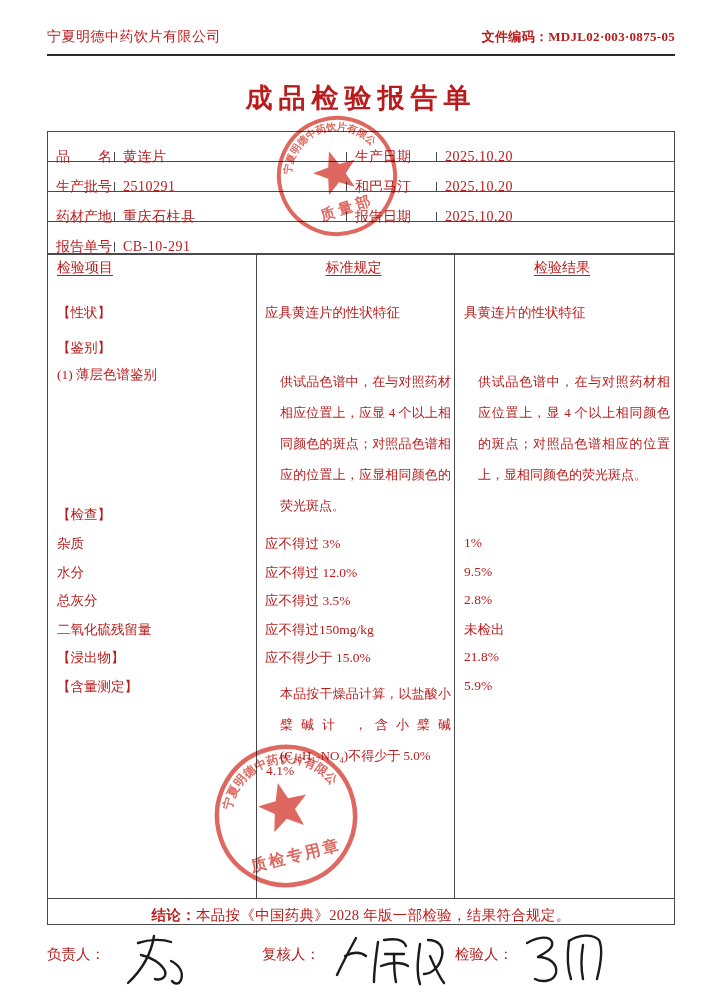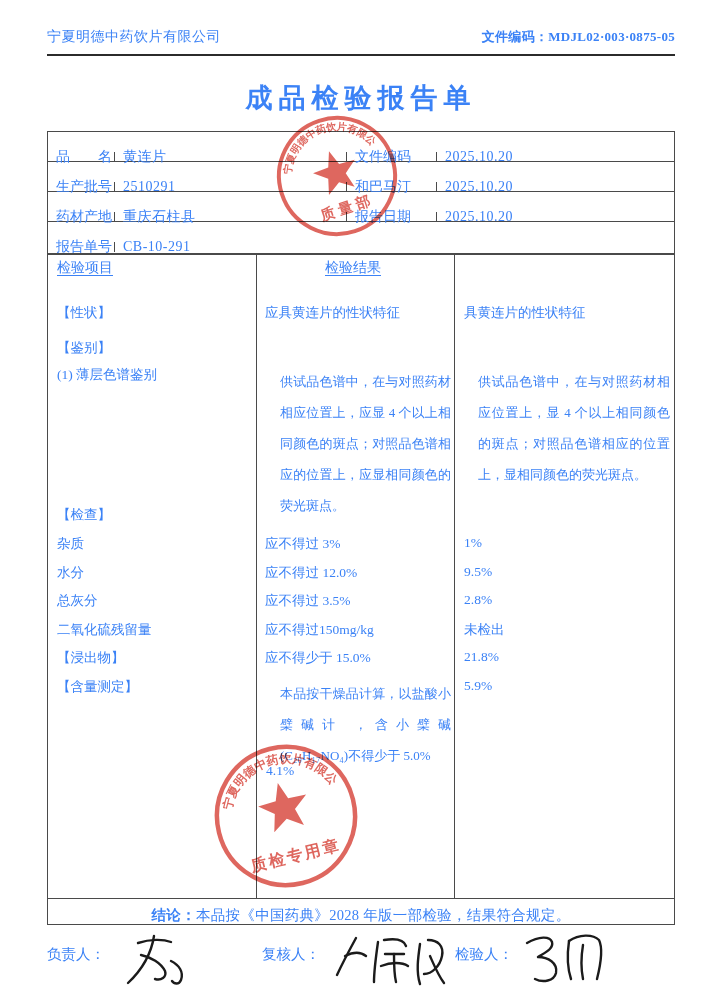--- a/index.html
+++ b/index.html
@@ -1,21 +1,21 @@
 <!DOCTYPE html>
 <html><head>
 <meta charset="utf-8">
 <style>
   html,body{margin:0;padding:0;background:#ffffff;}
   .page{
     position:relative;
     width:722px;height:999px;
     background:#fff;
     font-family:"Liberation Serif","DejaVu Serif",serif;
-    color:#3b82f6;
+    color:#b91c1c;
     overflow:hidden;
   }
   
   .hdr{position:absolute;left:47px;top:28px;width:628px;display:flex;justify-content:space-between;align-items:baseline;}
   .hdr .co{font-size:14px;letter-spacing:.5px;}
   .hdr .code{font-size:13px;font-weight:600;letter-spacing:.3px;}
   .hdr-rule{position:absolute;left:47px;top:54px;width:628px;height:2px;background:#2b2b2b;}
   .title{position:absolute;left:0;top:80px;width:722px;text-align:center;font-size:27px;font-weight:bold;letter-spacing:6px;}
   
   .info{
@@ -71,21 +71,21 @@
     <span class="co">宁夏明德中药饮片有限公司</span>
     <span class="code"><span>文件编码：</span><span>MDJL02·003·0875-05</span></span>
   </div>
   <div class="hdr-rule"></div>
 
   <div class="title">成品检验报告单</div>
 
   <div class="info">
     <div class="c">品　　名</div>
     <div class="c bl val">黄连片</div>
-    <div class="c bl">文件编码</div>
+    <div class="c bl">生产日期</div>
     <div class="c bl val">2025.10.20</div>
 
     <div class="c">生产批号</div>
     <div class="c bl val">2510291</div>
     <div class="c bl">和巴马汀</div>
     <div class="c bl val">2025.10.20</div>
 
     <div class="c">药材产地</div>
     <div class="c bl val">重庆石柱县</div>
     <div class="c bl">报告日期</div>
@@ -94,20 +94,21 @@
     <div class="c last">报告单号</div>
     <div class="c bl last span3 val">CB-10-291</div>
   </div>
 
   <div class="main">
     <div class="vline v1"></div>
     <div class="vline v2"></div>
 
     <div class="trow thead" style="top:4px">
       <div class="c1">检验项目</div>
+      <div class="c2">标准规定</div>
       <div class="c3">检验结果</div>
     </div>
 
     <div class="trow" style="top:84px">
       <div class="c1">【鉴别】</div>
       <div class="c2"></div>
       <div class="c3"></div>
     </div>
 
     <div class="trow" style="top:49px">

